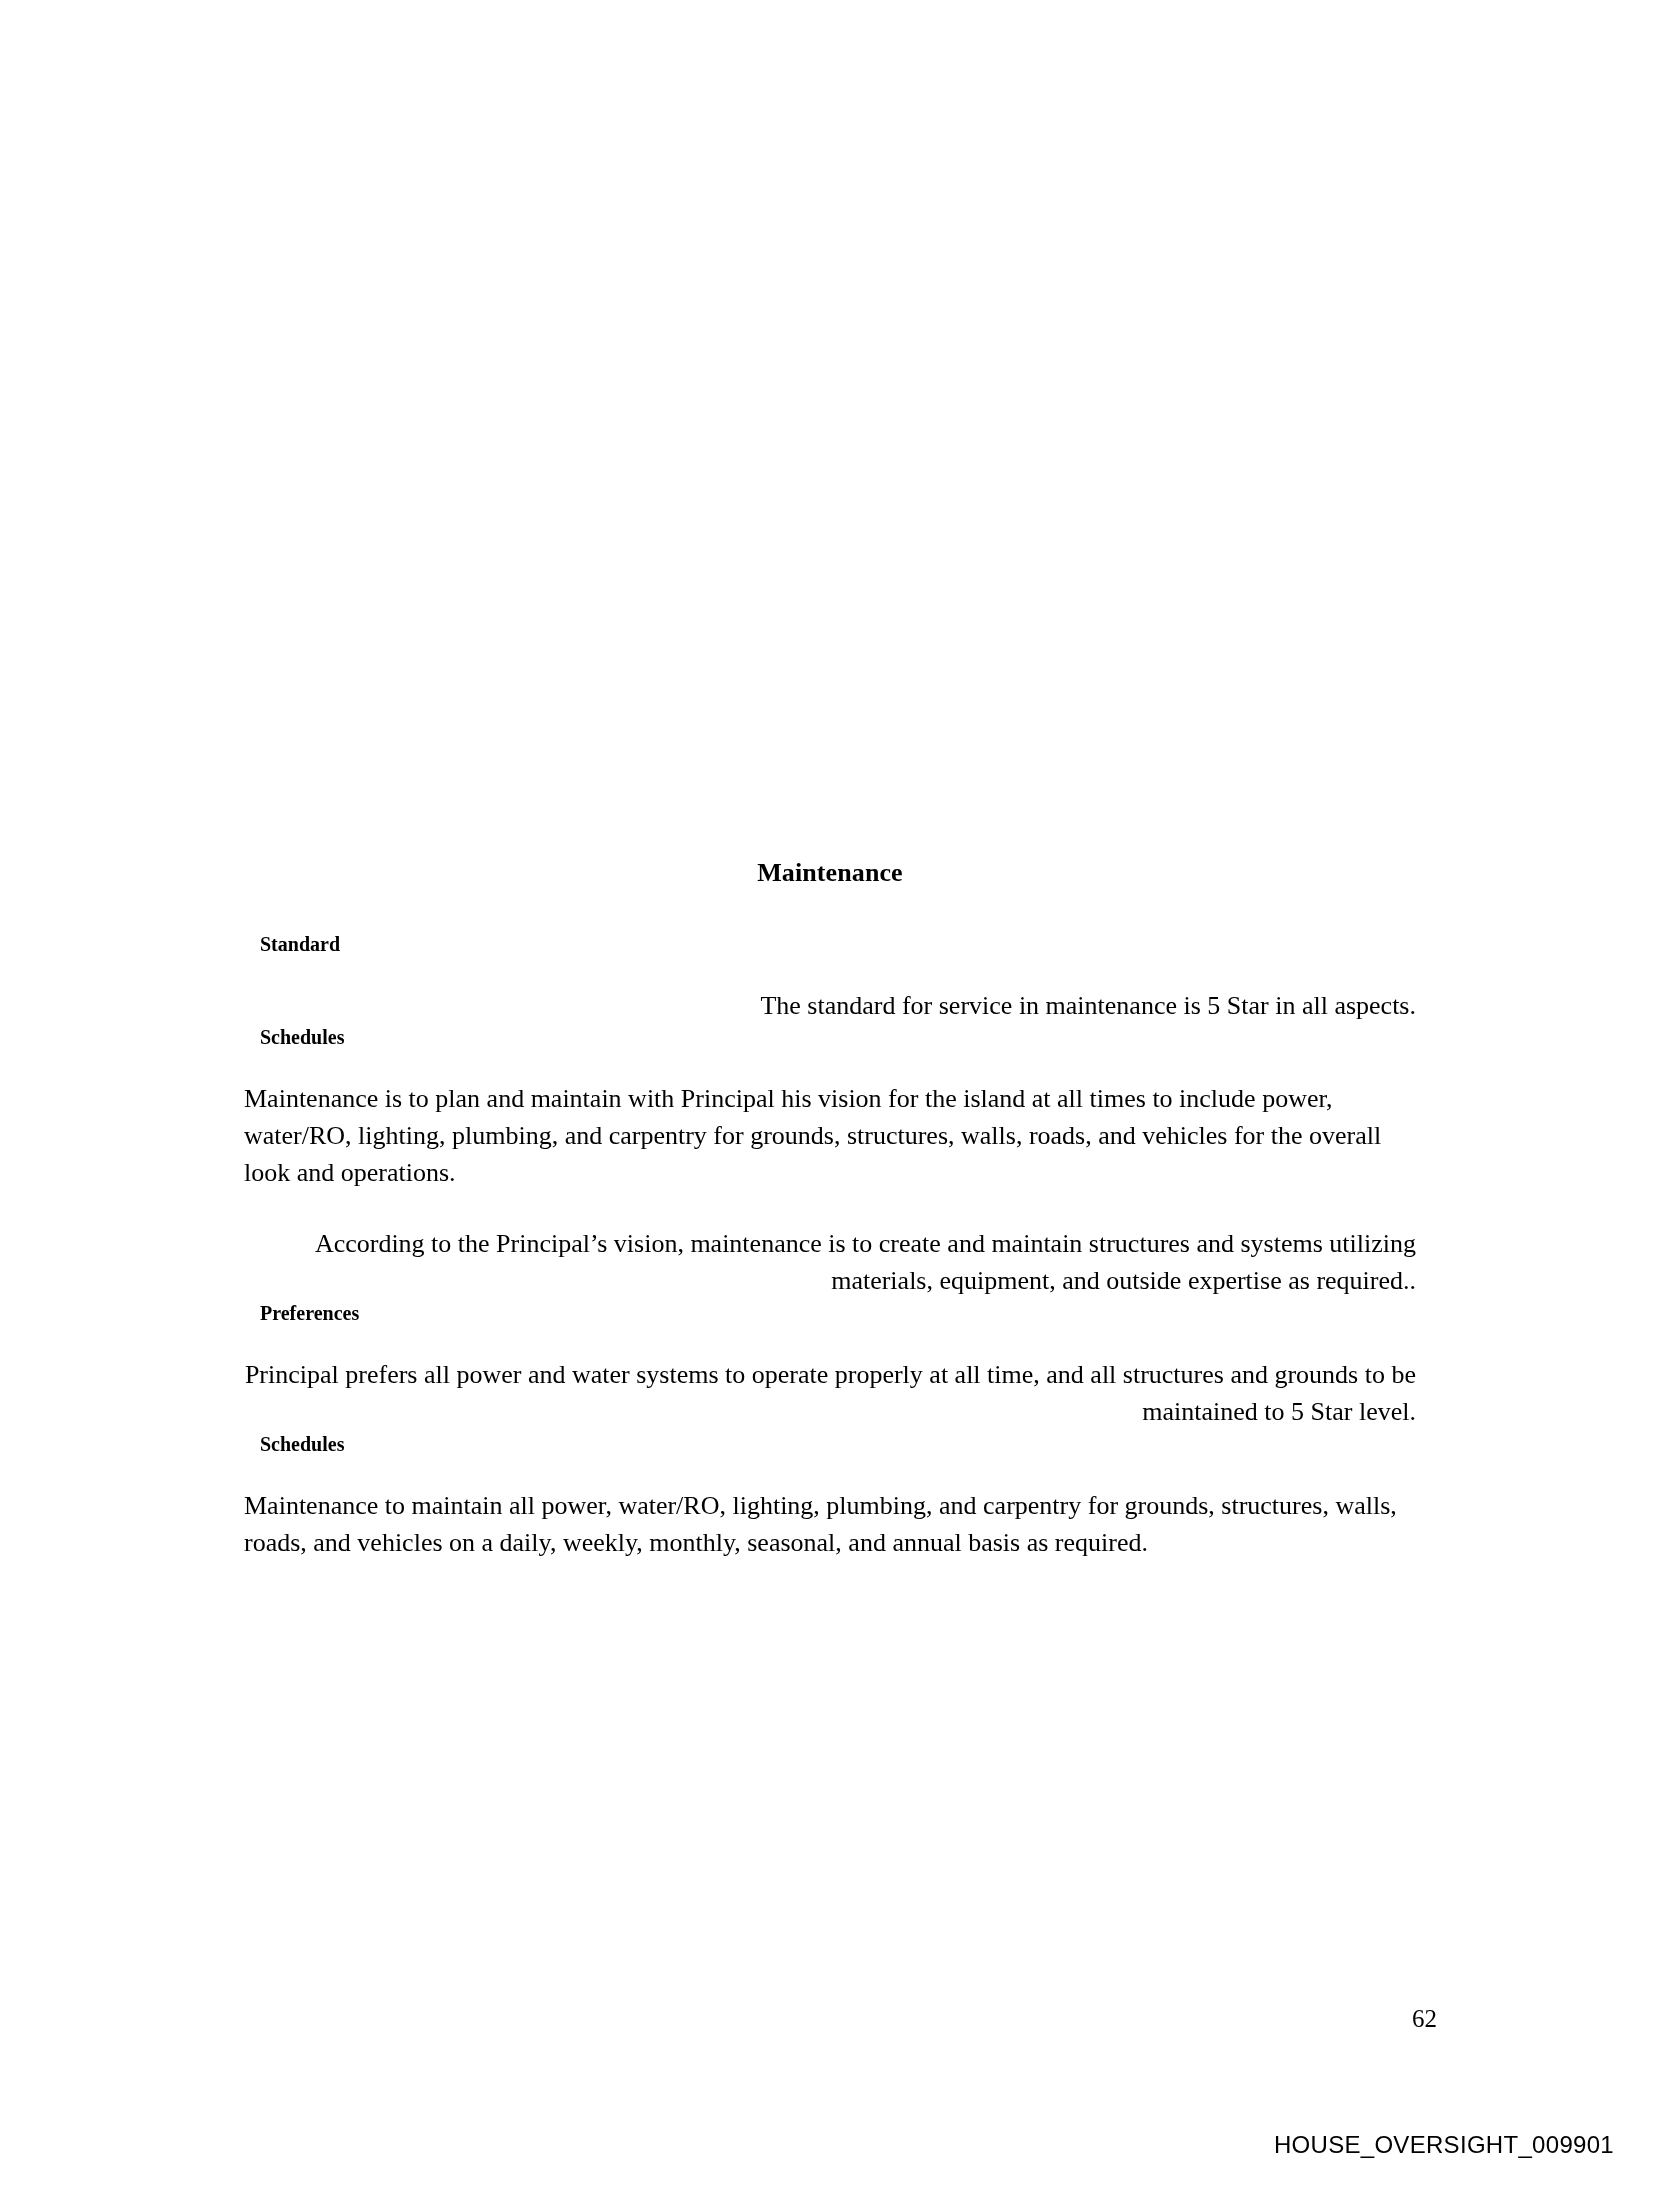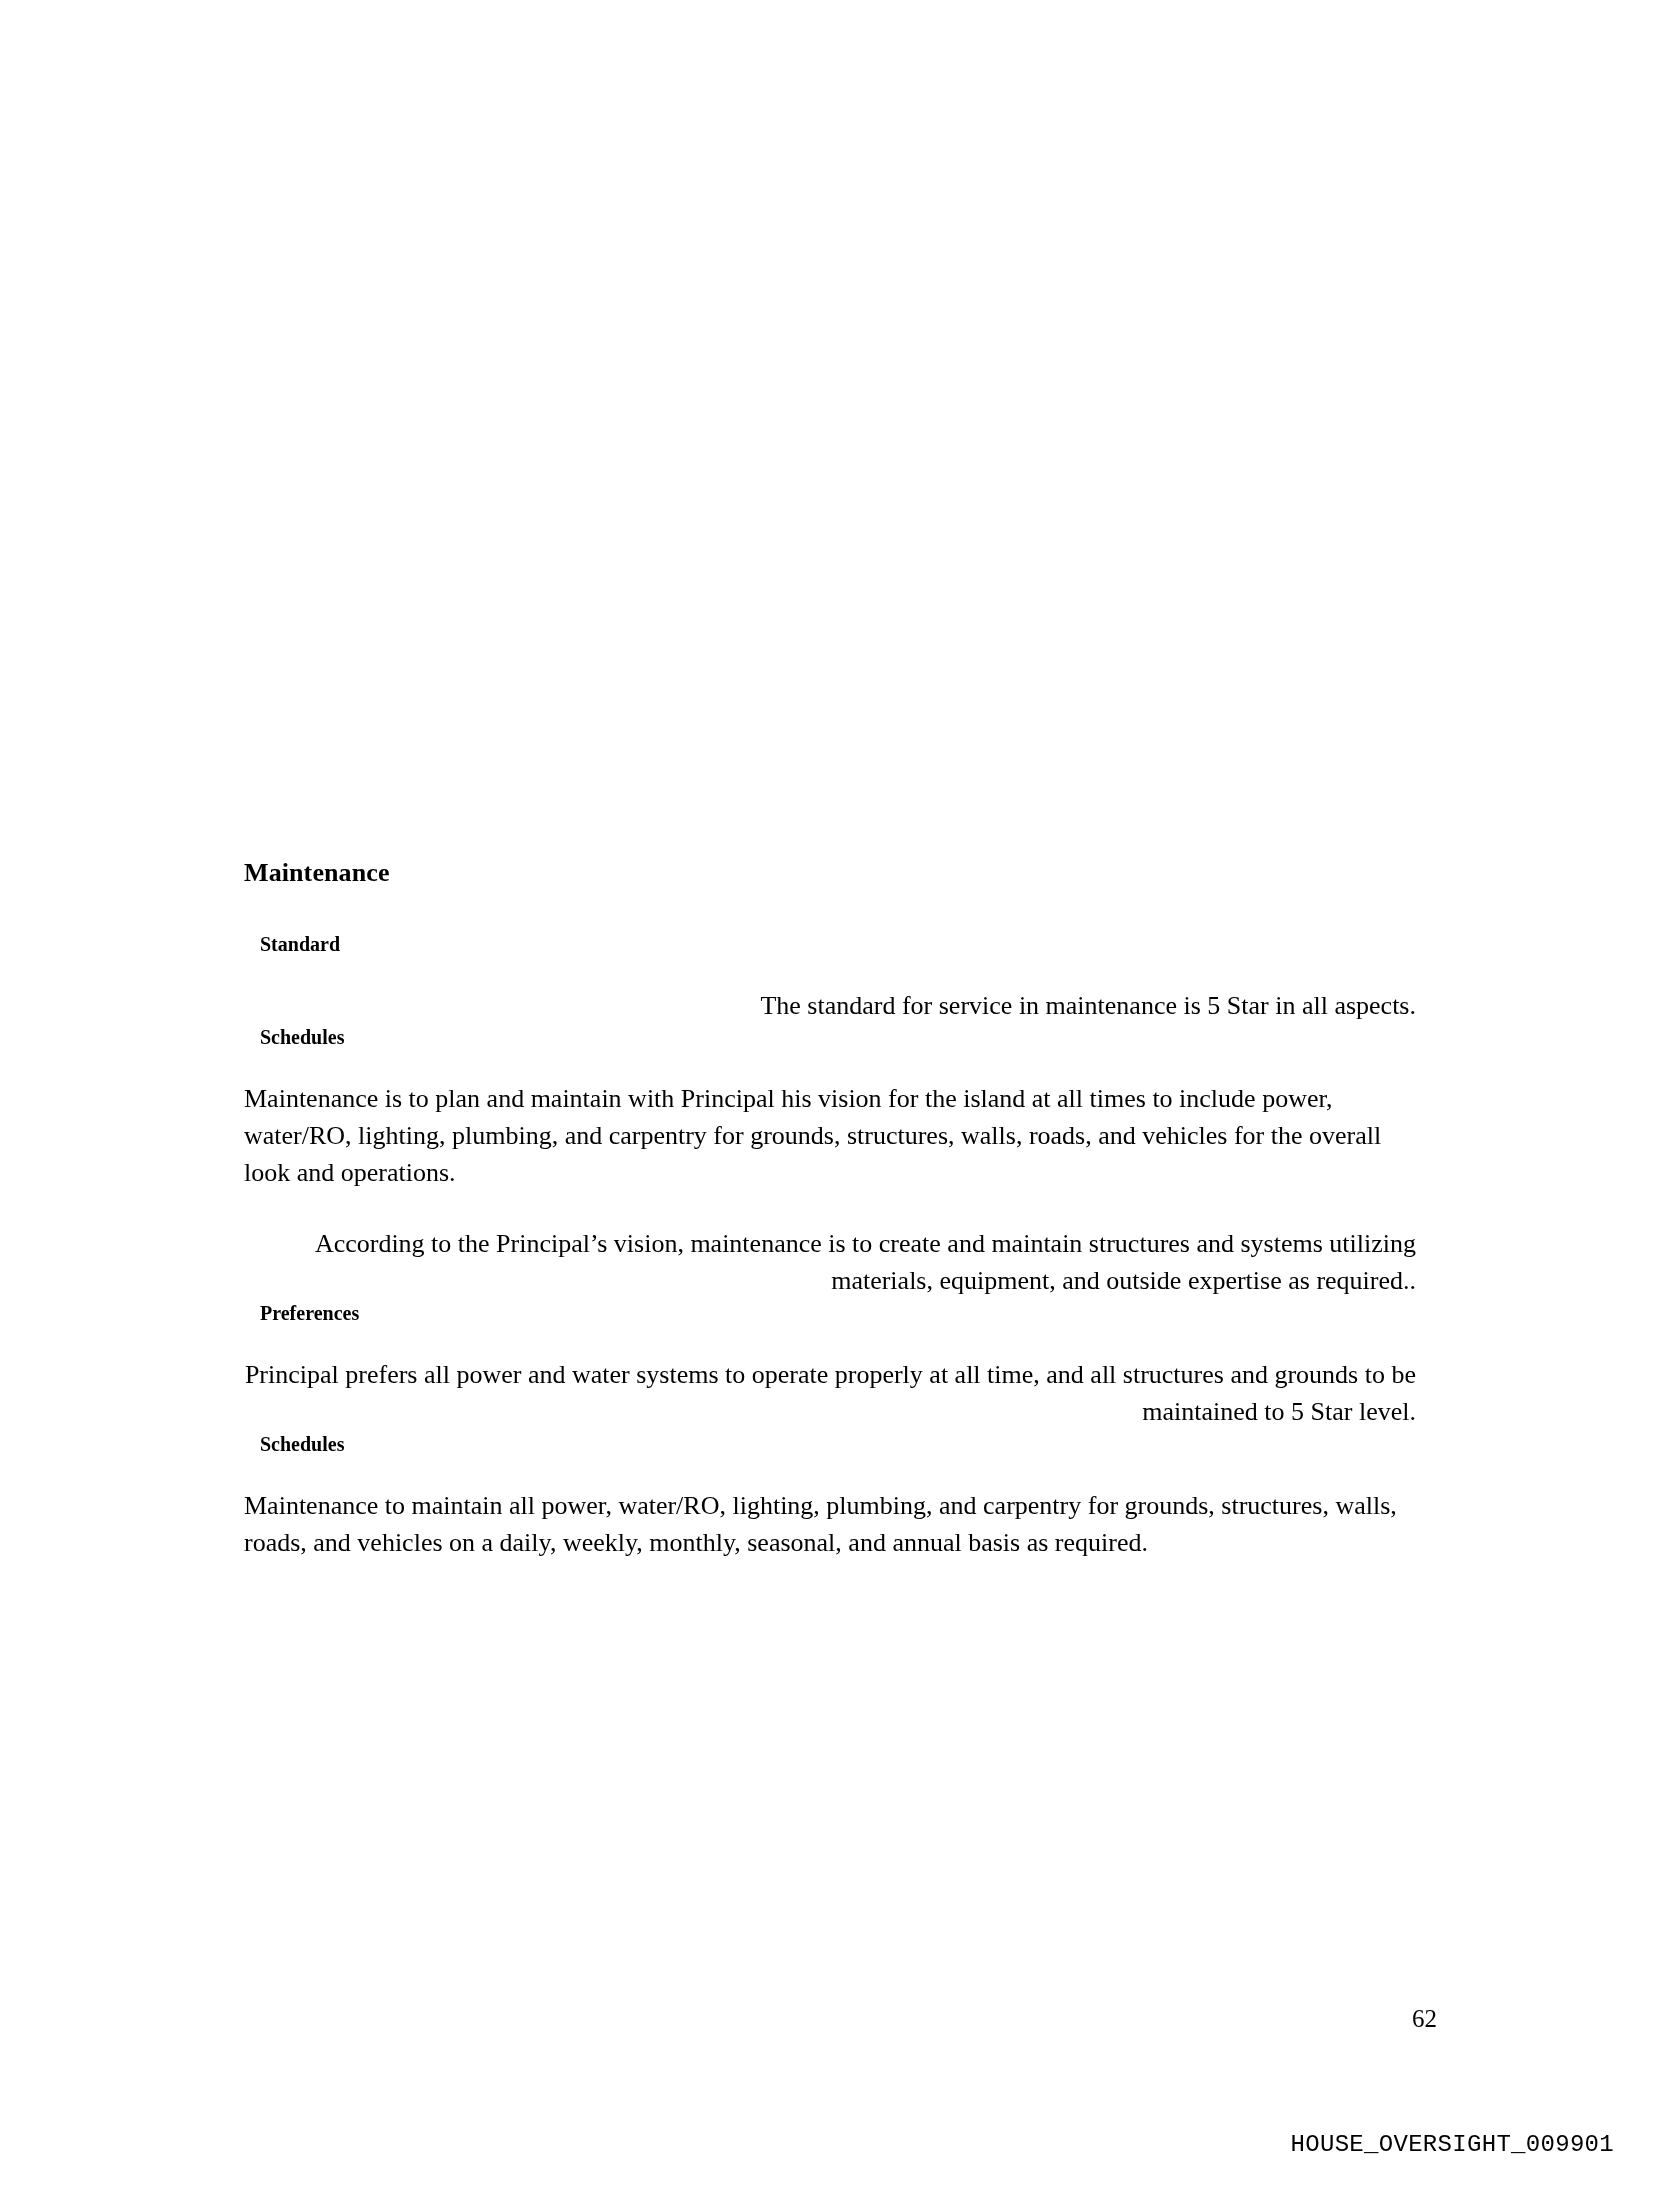--- a/index.html
+++ b/index.html
@@ -19,21 +19,21 @@
     box-sizing: border-box;
     overflow: hidden;
   }
   .content {
     position: absolute;
     left: 244px;
     top: 857px;
     width: 1172px;
   }
   .doc-title {
-    text-align: left;
+    text-align: center;
     font-weight: bold;
     font-size: 26px;
     line-height: 1.25;
     margin: 0 0 41px 0;
     letter-spacing: 0.1px;
   }
   .section-heading {
     font-weight: bold;
     font-size: 20px;
     line-height: 1.3;
@@ -64,21 +64,21 @@
     font-size: 25px;
     line-height: 1;
     padding-left: 43px;
   }
   .bates {
     position: absolute;
     left: 0;
     top: 2133px;
     width: 1614px;
     text-align: right;
-    font-family: Liberation Mono, monospace;
+    font-family: Liberation Sans, sans-serif;
     font-size: 24px;
     letter-spacing: 0.3px;
     line-height: 1;
   }
 </style>
 </head>
 <body>
 
 <div class="page">
 

